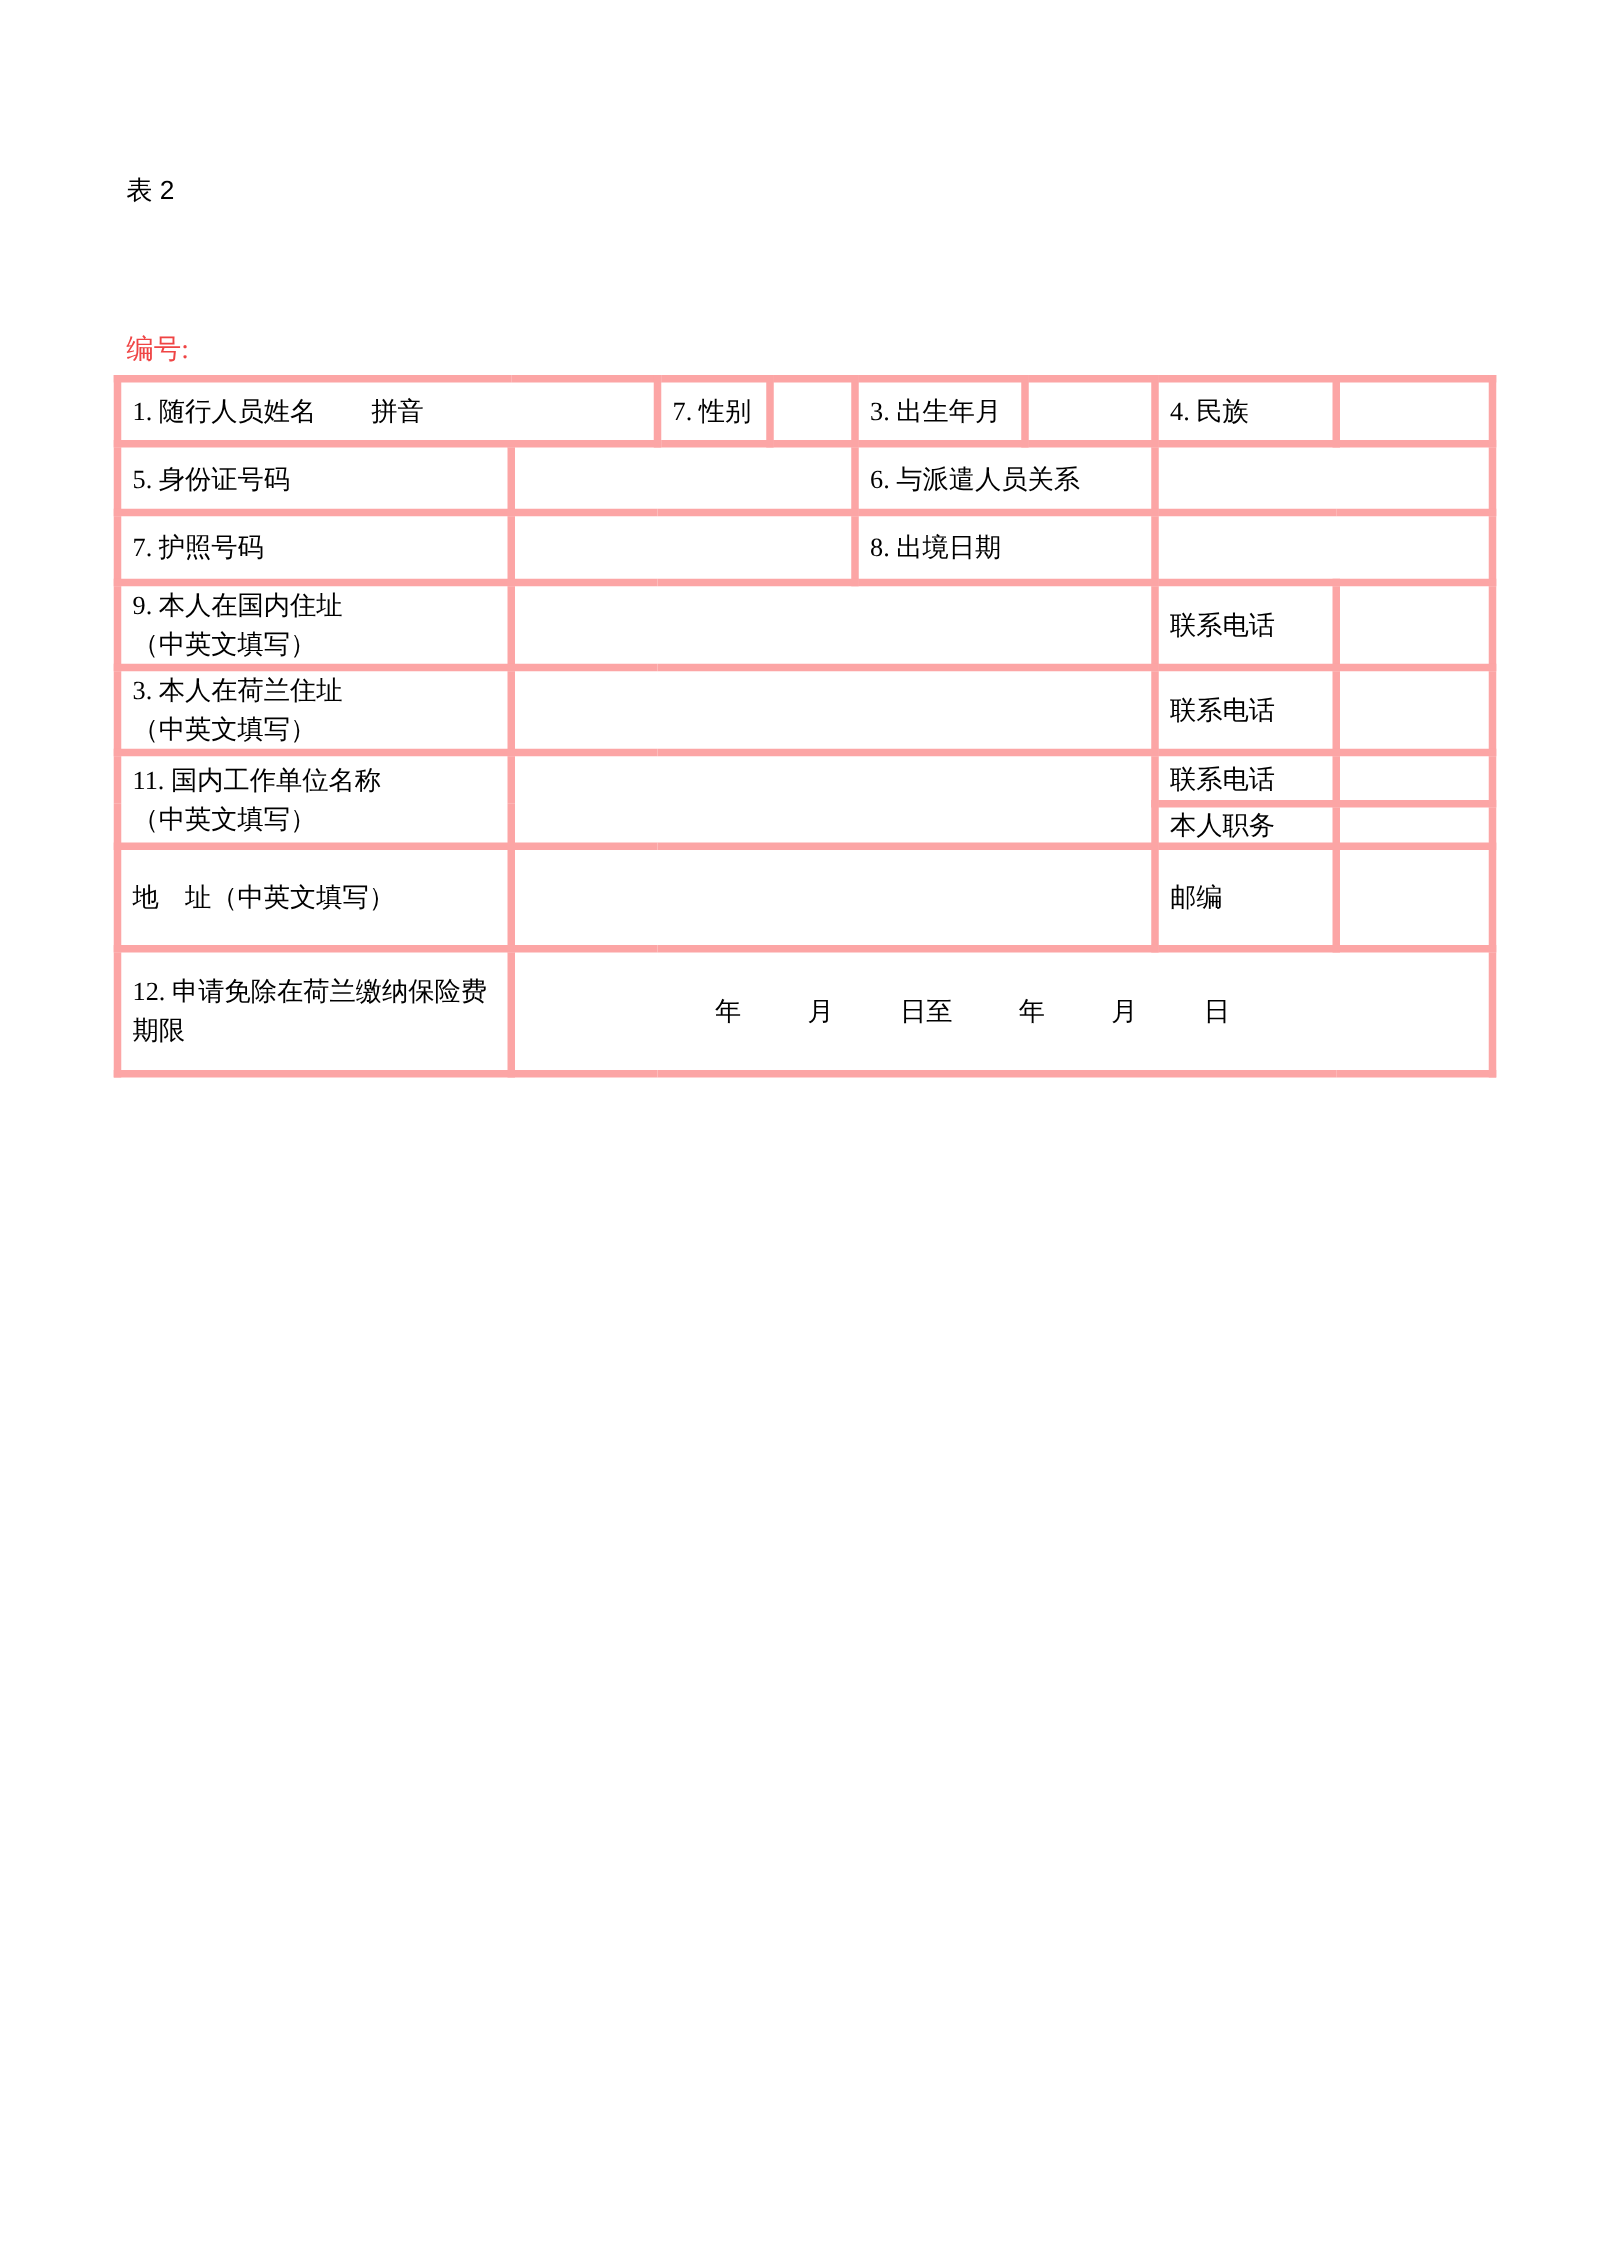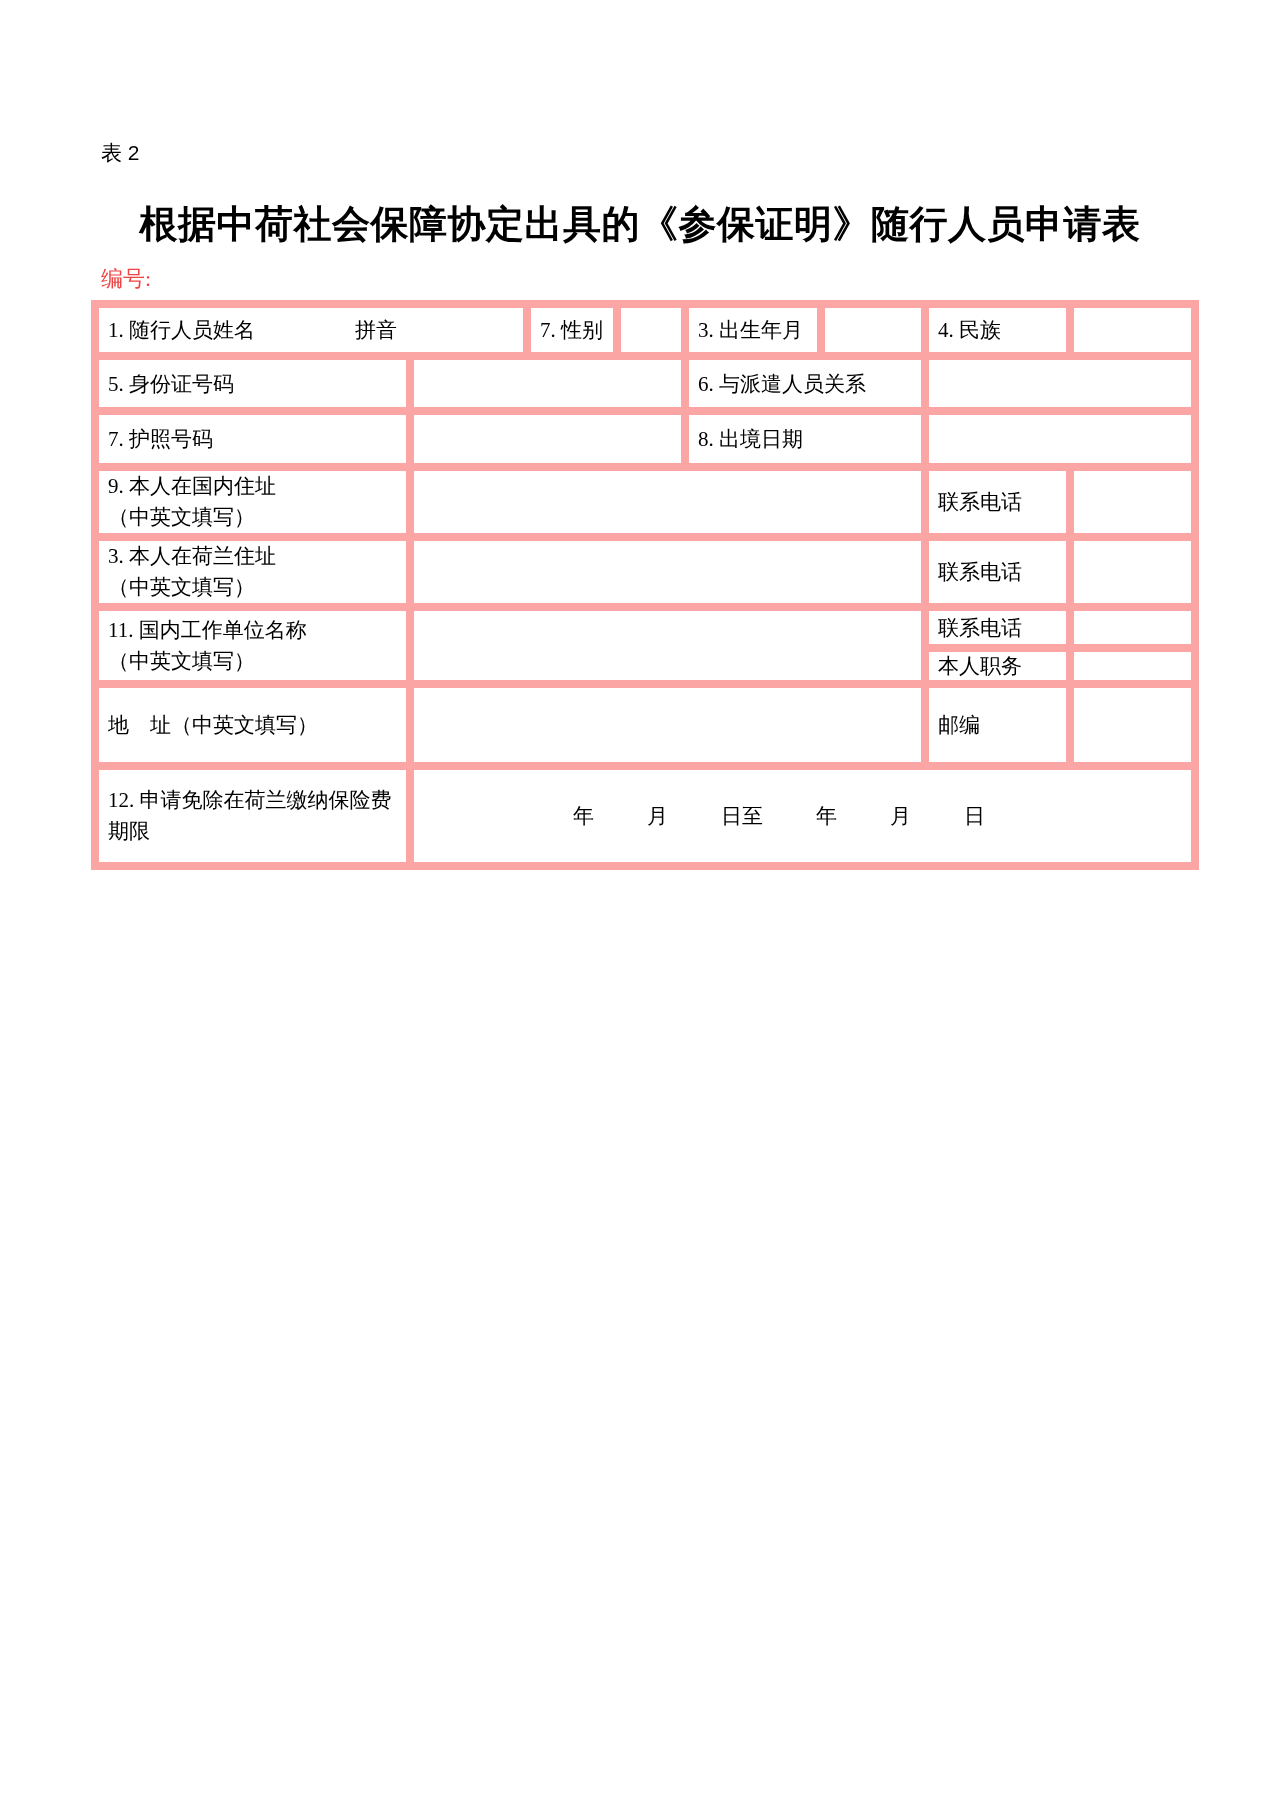--- a/index.html
+++ b/index.html
@@ -47,46 +47,45 @@
     position: absolute;
     left: 91px;
     top: 300px;
     width: 1100px;
     table-layout: fixed;
     border-collapse: collapse;
     font-size: 21px;
     color: #000;
   }
   table.form-table td {
-    border: 8px solid #fca5a5;
+    border: 6px solid #fca5a5;
     padding: 0 2px 0 9px;
     vertical-align: middle;
     overflow: hidden;
   }
   td.blank { padding: 0; }
   .name-flex { display: flex; align-items: center; }
-  .pinyin { margin-left: 100px; }
+  .pinyin { margin-left: 44px; }
   .two-line span { display: block; line-height: 31px; }
   td.sub-lbl { padding-left: 12px; }
   .dates {
     display: flex;
     justify-content: center;
     align-items: center;
     gap: 53px;
     padding-right: 54px;
   }
 </style>
 </head>
 <body>
 
 <div class="page">
 
   <div class="form-tag">表 2</div>
 
-  <div class="doc-title">根据中荷社会保障协定出具的《参保证明》随行人员申请表</div>
 
   <div class="serial-label">编号:</div>
 
   <table class="form-table">
     <colgroup>
       <col style="width:315px">
       <col style="width:117px">
       <col style="width:90px">
       <col style="width:68px">
       <col style="width:136px">

